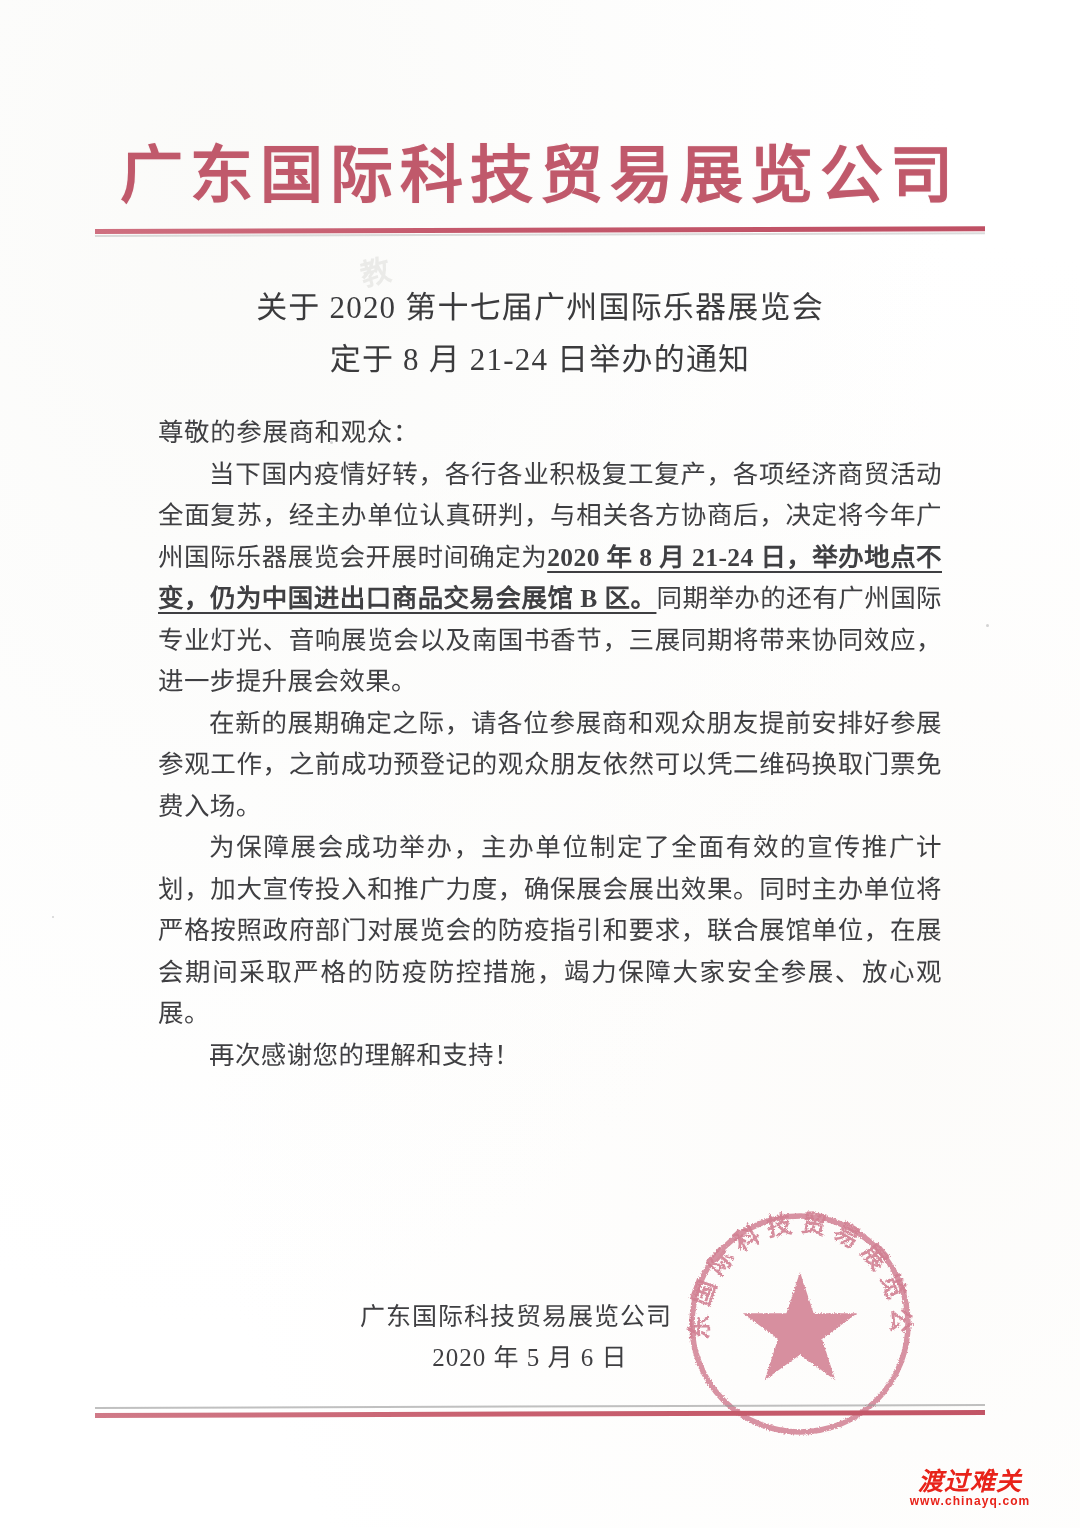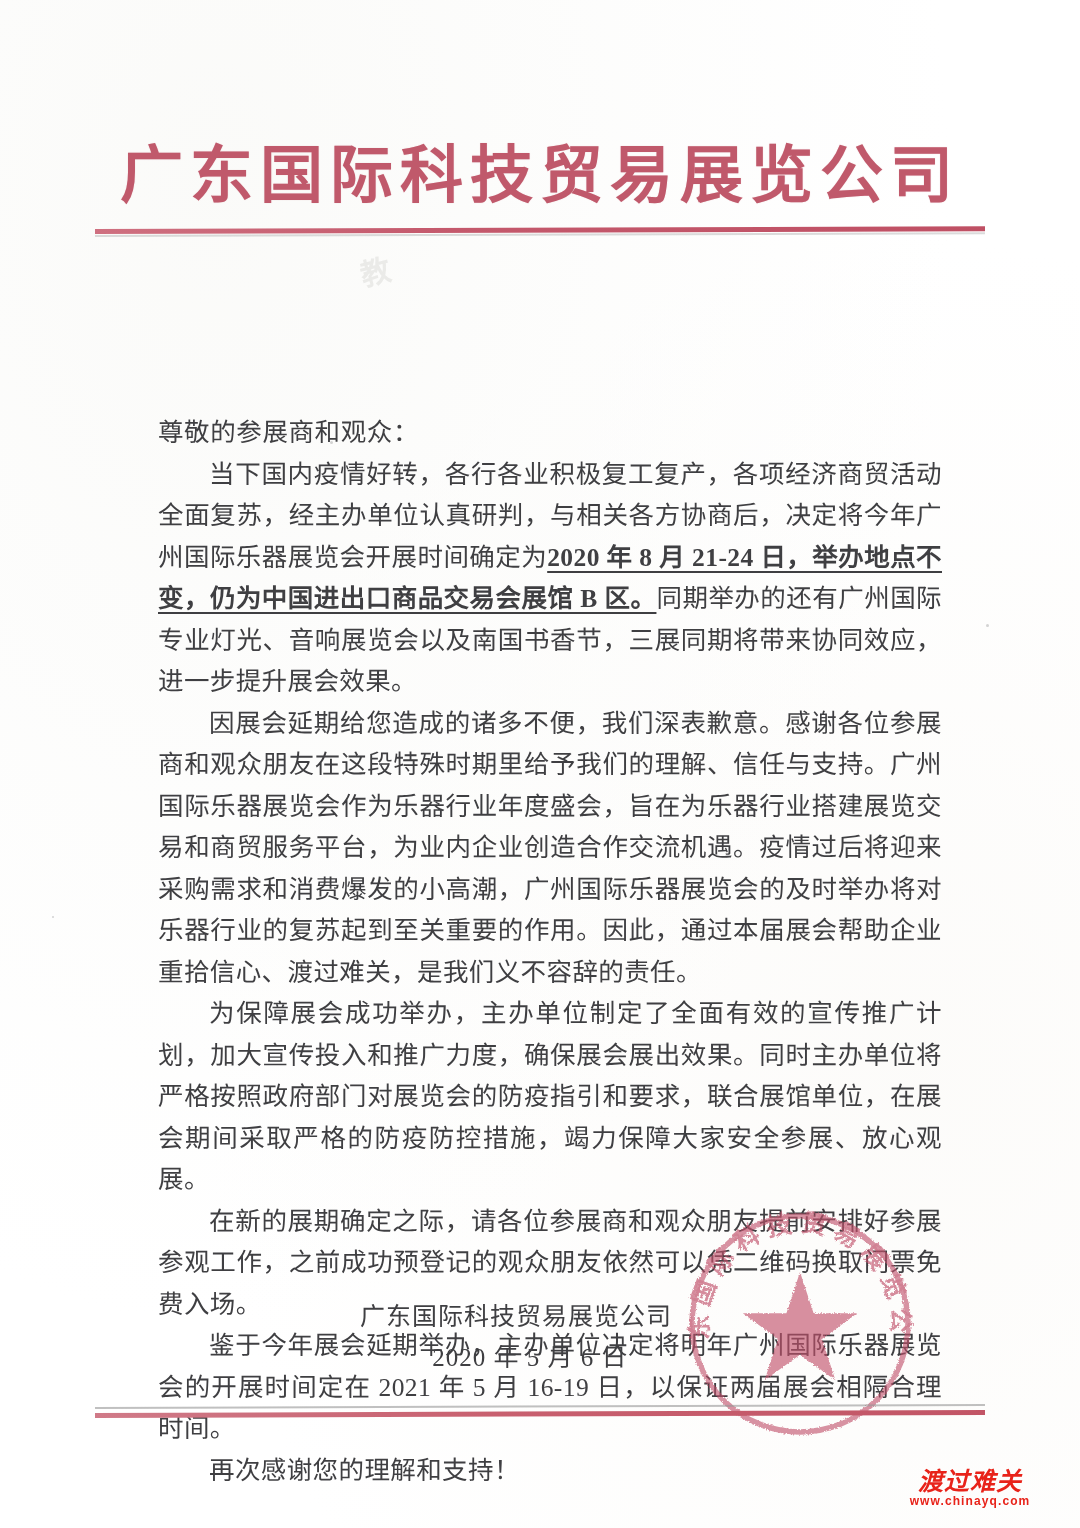--- a/index.html
+++ b/index.html
@@ -235,29 +235,31 @@
 
   <div class="letterhead">
     <div class="letterhead-title">广东国际科技贸易展览公司</div>
   </div>
 
   <div class="header-rule-wrap">
     <div class="header-rule-thick"></div>
     <div class="header-rule-shadow"></div>
   </div>
 
+  <div class="doc-title">
+    <div class="doc-title-line">关于 2020 第十七届广州国际乐器展览会</div>
+    <div class="doc-title-line">定于 8 月 21-24 日举办的通知</div>
+  </div>
 
   <div class="body-block">
     <p class="salutation">尊敬的参展商和观众：</p>
     <div id="paragraphs">
         <p class="para"><span>当下国内疫情好转，各行各业积极复工复产，各项经济商贸活动全面复苏，经主办单位认真研判，与相关各方协商后，决定将今年广州国际乐器展览会开展时间确定为</span><span class="emph">2020 年 8 月 21-24 日，举办地点不变，仍为中国进出口商品交易会展馆 B 区。</span><span>同期举办的还有广州国际专业灯光、音响展览会以及南国书香节，三展同期将带来协同效应，进一步提升展会效果。</span></p>
-        <p class="para"><span>因展会延期给您造成的诸多不便，我们深表歉意。感谢各位参展商和观众朋友在这段特殊时期里给予我们的理解、信任与支持。广州国际乐器展览会作为乐器行业年度盛会，旨在为乐器行业搭建展览交易和商贸服务平台，为业内企业创造合作交流机遇。疫情过后将迎来采购需求和消费爆发的小高潮，广州国际乐器展览会的及时举办将对乐器行业的复苏起到至关重要的作用。因此，通过本届展会帮助企业重拾信心、渡过难关，是我们义不容辞的责任。</span></p>
+        <p class="para"><span>在新的展期确定之际，请各位参展商和观众朋友提前安排好参展参观工作，之前成功预登记的观众朋友依然可以凭二维码换取门票免费入场。</span></p>
         <p class="para"><span>为保障展会成功举办，主办单位制定了全面有效的宣传推广计划，加大宣传投入和推广力度，确保展会展出效果。同时主办单位将严格按照政府部门对展览会的防疫指引和要求，联合展馆单位，在展会期间采取严格的防疫防控措施，竭力保障大家安全参展、放心观展。</span></p>
-        <p class="para"><span>在新的展期确定之际，请各位参展商和观众朋友提前安排好参展参观工作，之前成功预登记的观众朋友依然可以凭二维码换取门票免费入场。</span></p>
-        <p class="para"><span>鉴于今年展会延期举办，主办单位决定将明年广州国际乐器展览会的开展时间定在 2021 年 5 月 16-19 日，以保证两届展会相隔合理时间。</span></p>
         <p class="para"><span>再次感谢您的理解和支持！</span></p>
       </div>
   </div>
 
   <div class="seal">
     <svg viewBox="0 0 248 248" width="248" height="248" aria-hidden="true">
       <defs>
         <path id="sealArc" d="M 124,124 m -92,0 a 92,92 0 1,1 184,0" fill="none"></path>
         <filter id="rough">
           <feTurbulence type="fractalNoise" baseFrequency="0.62" numOctaves="4" result="n"></feTurbulence>

